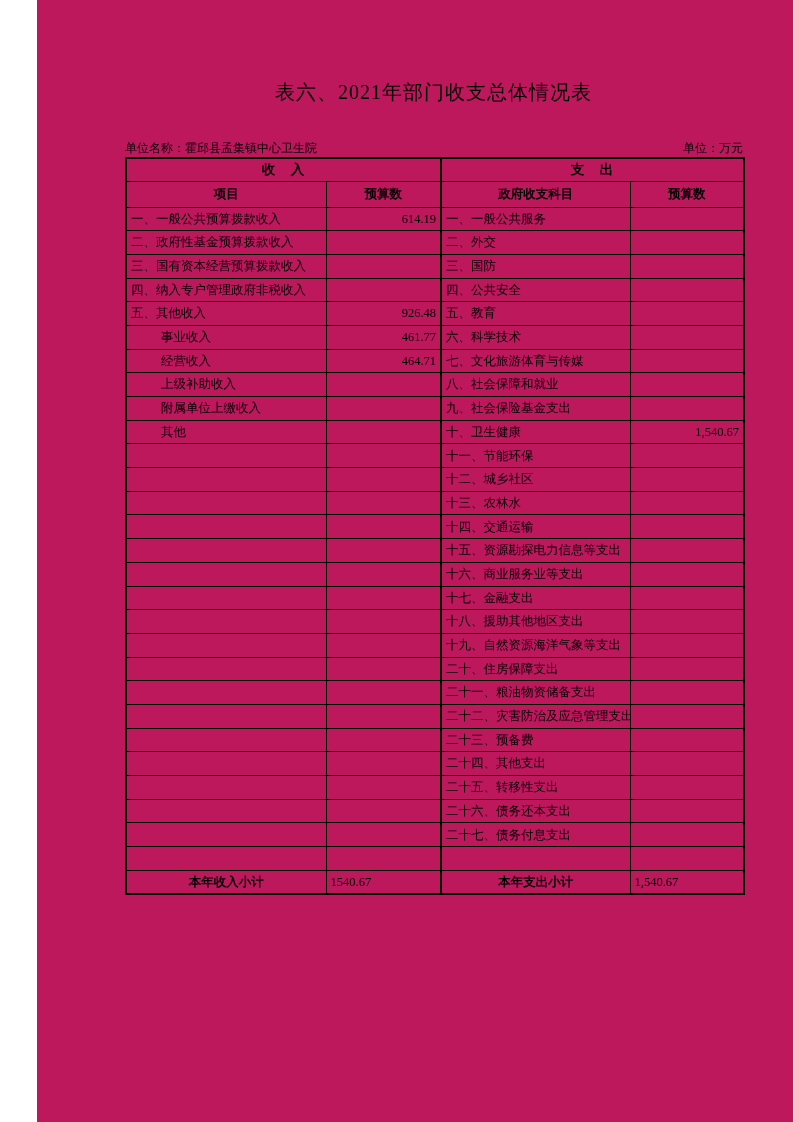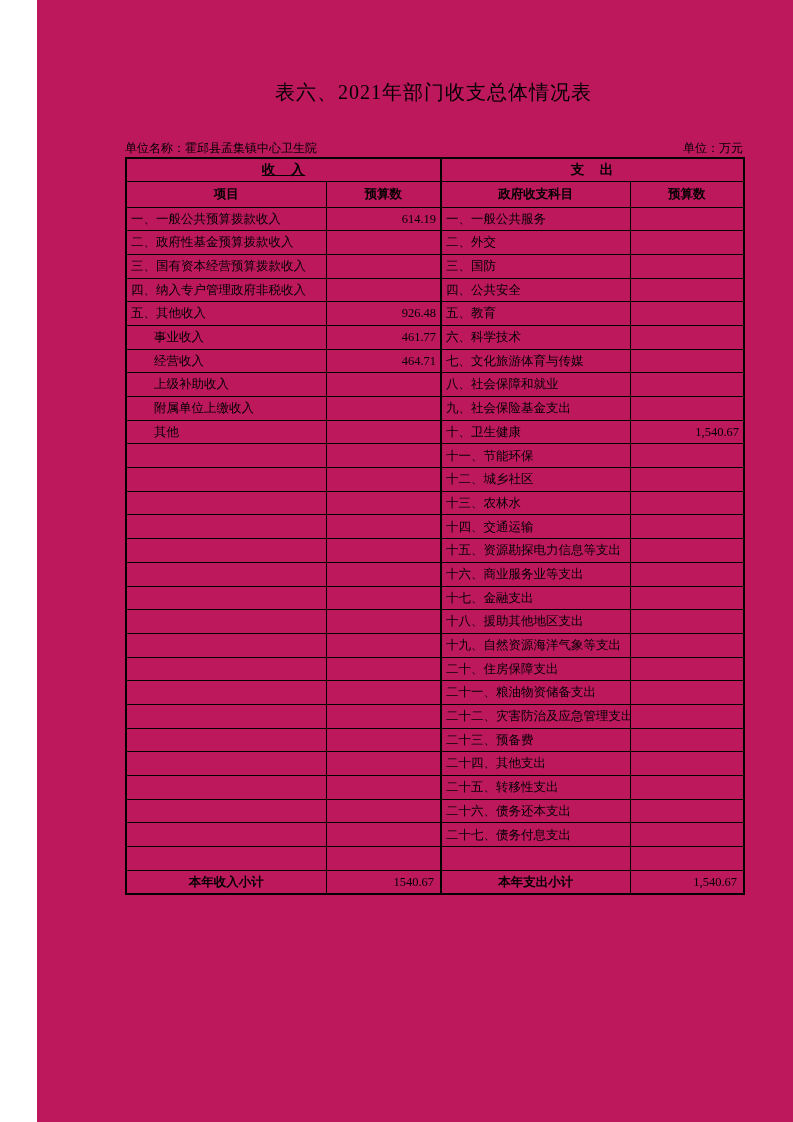--- a/index.html
+++ b/index.html
@@ -43,31 +43,31 @@
     line-height: 1.15;
     padding: 0 4px;
     overflow: hidden;
     white-space: nowrap;
     font-weight: normal;
     vertical-align: middle;
   }
   .mid { border-left: 2px solid #000 !important; }
   tr.section-row { height: 23px; }
   tr.section-row th { font-weight: bold; font-size: 13.5px; text-align: center; letter-spacing: 1px; }
-  th.sec-income { padding-right: 86px; text-decoration: underline; }
+  th.sec-income { padding-right: 86px; }
   th.sec-exp { padding-left: 14px; }
   tr.cols-row { height: 26px; }
   tr.cols-row th { font-weight: bold; font-size: 12.5px; text-align: center; }
   tr.data-row { height: 23.7px; }
   td.c-item { text-align: left; padding-left: 4px; }
-  td.c-item.indent { padding-left: 27px; }
+  td.c-item.indent { padding-left: 34px; }
   td.c-num { text-align: right; padding-right: 6px; padding-left: 2px; border-radius: 9px; }
   tr.subtotal-row { height: 24px; font-family: Liberation Serif, serif; }
   tr.subtotal-row .sub-label { font-weight: bold; text-align: center; }
-  tr.subtotal-row .sub-value { text-align: right; padding-right: 6px; }
+  tr.subtotal-row .sub-value { text-align: left; padding-right: 6px; }
 </style>
 </head>
 <body>
 
 <div class="page">
 
   <div class="doc-title">表六、2021年部门收支总体情况表</div>
 
   <div class="meta-line">
     <span>单位名称：霍邱县孟集镇中心卫生院</span>

